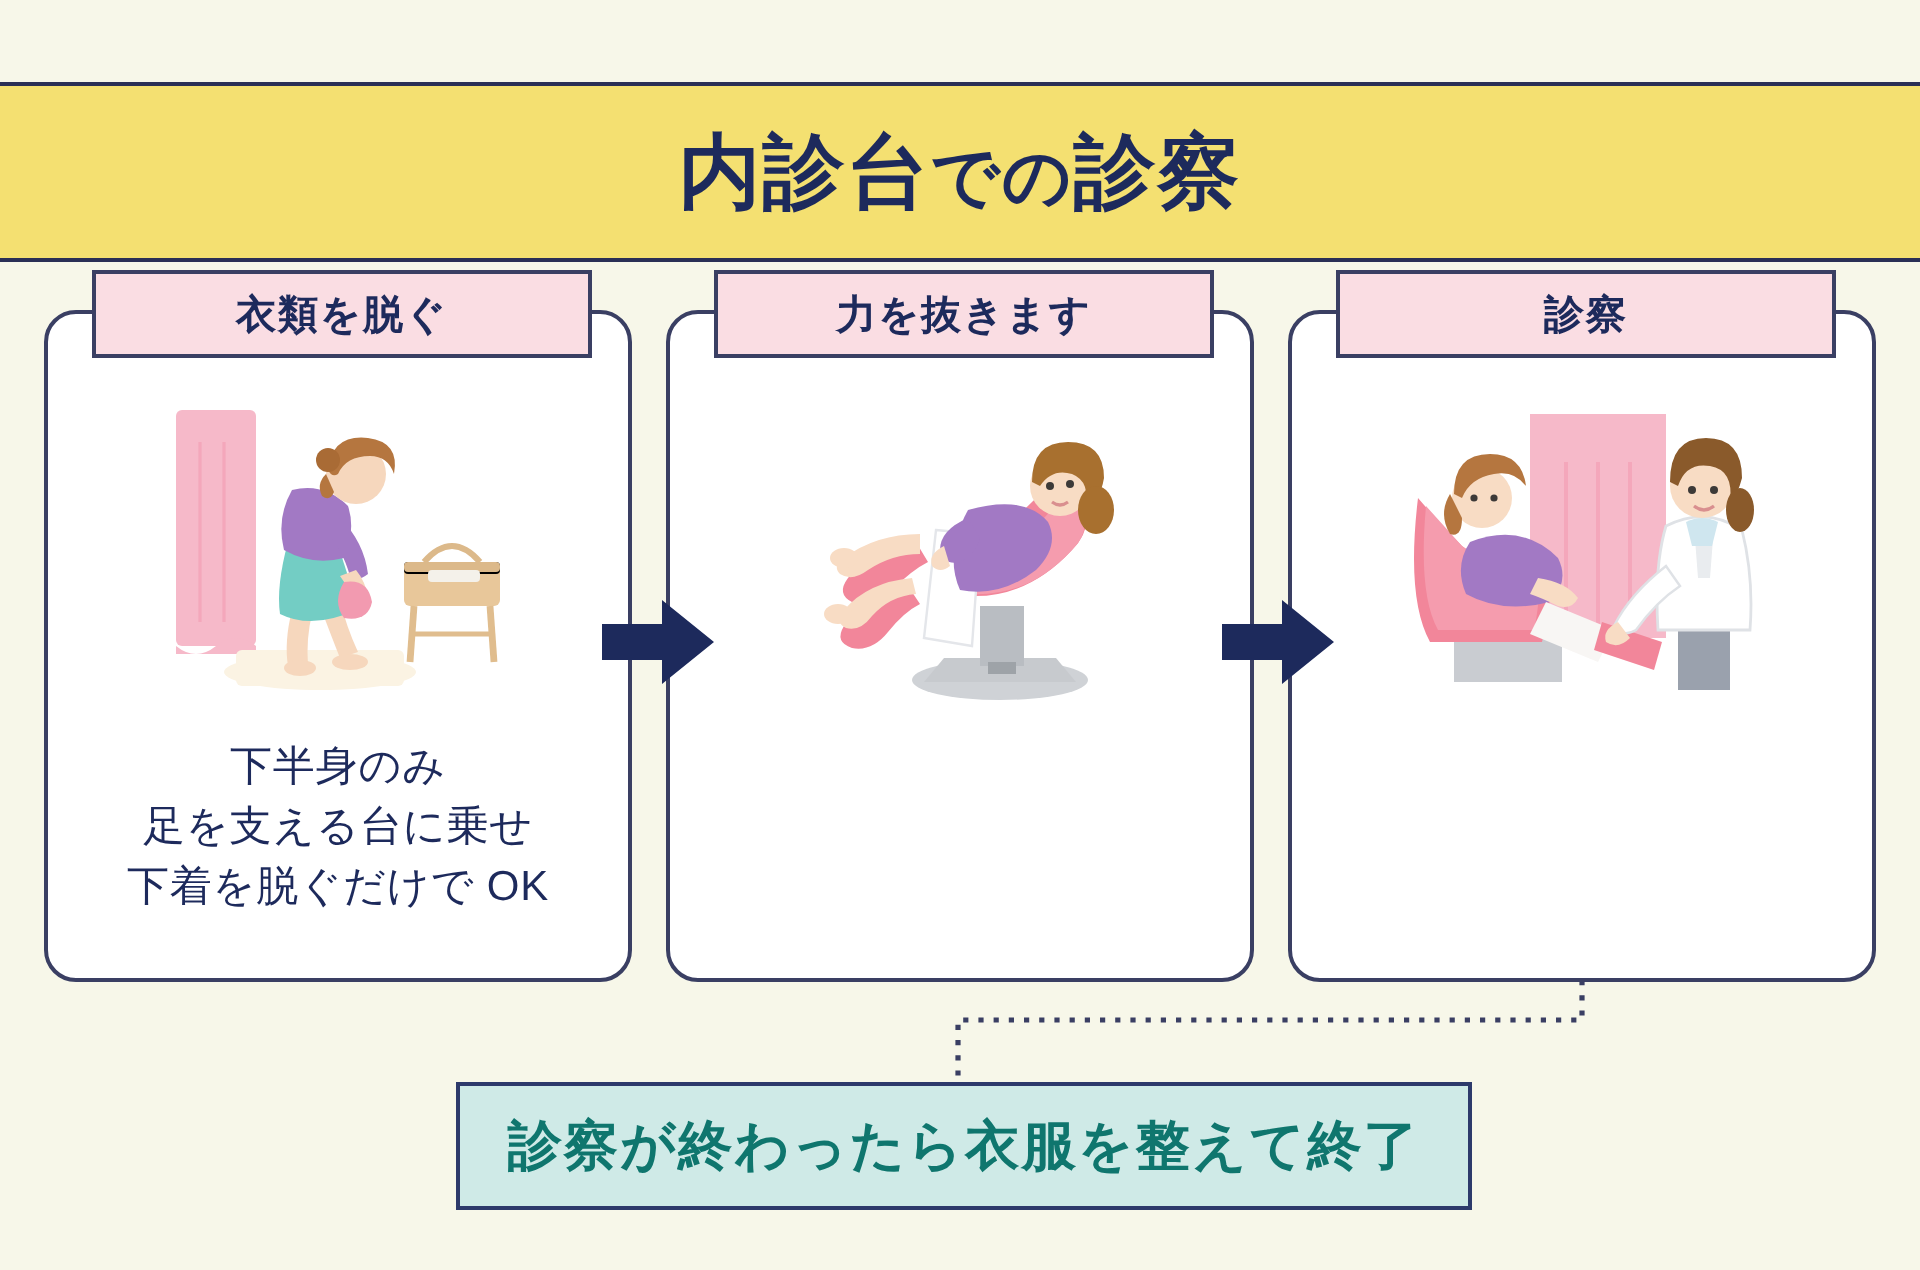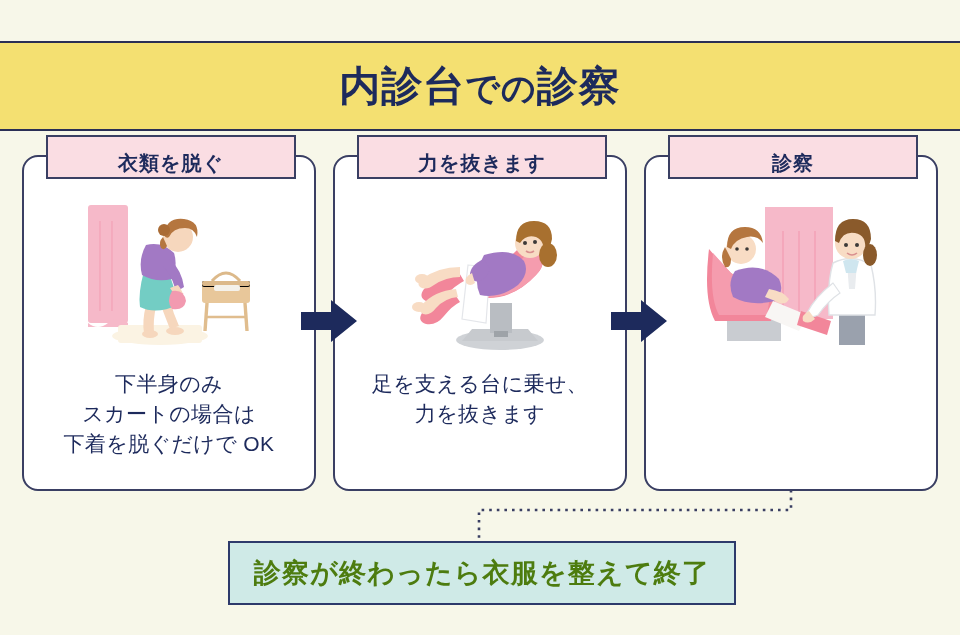--- a/index.html
+++ b/index.html
@@ -66,21 +66,21 @@
   .card-header {
     position: absolute;
     top: -22px;
     left: 22px;
     width: 250px;
     height: 44px;
     background: #fadde3;
     border: 2.2px solid #3a3f63;
     box-sizing: border-box;
     display: flex;
-    align-items: flex-end;
+    align-items: center;
     justify-content: center;
     z-index: 5;
   }
   .card-header-text {
     font-size: 20px;
     font-weight: bold;
     color: #1d2a5c;
     letter-spacing: 1px;
     white-space: nowrap;
   }
@@ -141,21 +141,21 @@
     border: 2.5px solid #2d3a6b;
     box-sizing: border-box;
     display: flex;
     align-items: center;
     justify-content: center;
     z-index: 4;
   }
   .bottom-banner-text {
     font-size: 27px;
     font-weight: bold;
-    color: #4d7c0f;
+    color: #0f766e;
     letter-spacing: 1.2px;
     white-space: nowrap;
   }
 </style>
 </head>
 <body>
 
 <div class="stage">
 
   <div class="title-banner">
@@ -208,21 +208,21 @@
         <path d="M89 40 q-5 5 -2 11 q4 3 6 -2 z" fill="#b5763f"></path>
 
         <circle cx="90" cy="33" r="6" fill="#a96b35"></circle>
 
         <ellipse cx="76" cy="137" rx="8" ry="4" fill="#f6d7bd"></ellipse>
         <ellipse cx="101" cy="134" rx="9" ry="4" fill="#f6d7bd"></ellipse>
       </svg>
     </div>
 
     <div class="card-caption">下半身のみ
-スカートの場合は
+足を支える台に乗せ
 下着を脱ぐだけで OK</div>
   </div>
 
   <div class="card" id="card-2">
     <div class="card-header">
       <span class="card-header-text">力を抜きます</span>
     </div>
 
     <div class="card-illu">
       <svg width="200" height="160" viewBox="0 0 200 160">
@@ -253,22 +253,20 @@
         <circle cx="150" cy="46" r="15" fill="#f8dcc4"></circle>
         <path d="M136 44 q0 -20 18 -20 q18 0 18 18 q-2 12 -10 16 q4 -14 -6 -18 q-10 -3 -16 6 z" fill="#a8702f"></path>
         <ellipse cx="168" cy="58" rx="9" ry="12" fill="#a8702f"></ellipse>
 
         <circle cx="145" cy="46" r="2" fill="#3d3a38"></circle>
         <circle cx="155" cy="45" r="2" fill="#3d3a38"></circle>
         <path d="M146 54 q4 3 8 0" fill="none" stroke="#d98f8f" stroke-width="1.6"></path>
       </svg>
     </div>
 
-    <div class="card-caption">足を支える台に乗せ、
-力を抜きます</div>
   </div>
 
   <div class="card" id="card-3">
     <div class="card-header">
       <span class="card-header-text">診察</span>
     </div>
 
     <div class="card-illu">
       <svg width="200" height="160" viewBox="0 0 200 160">
 

